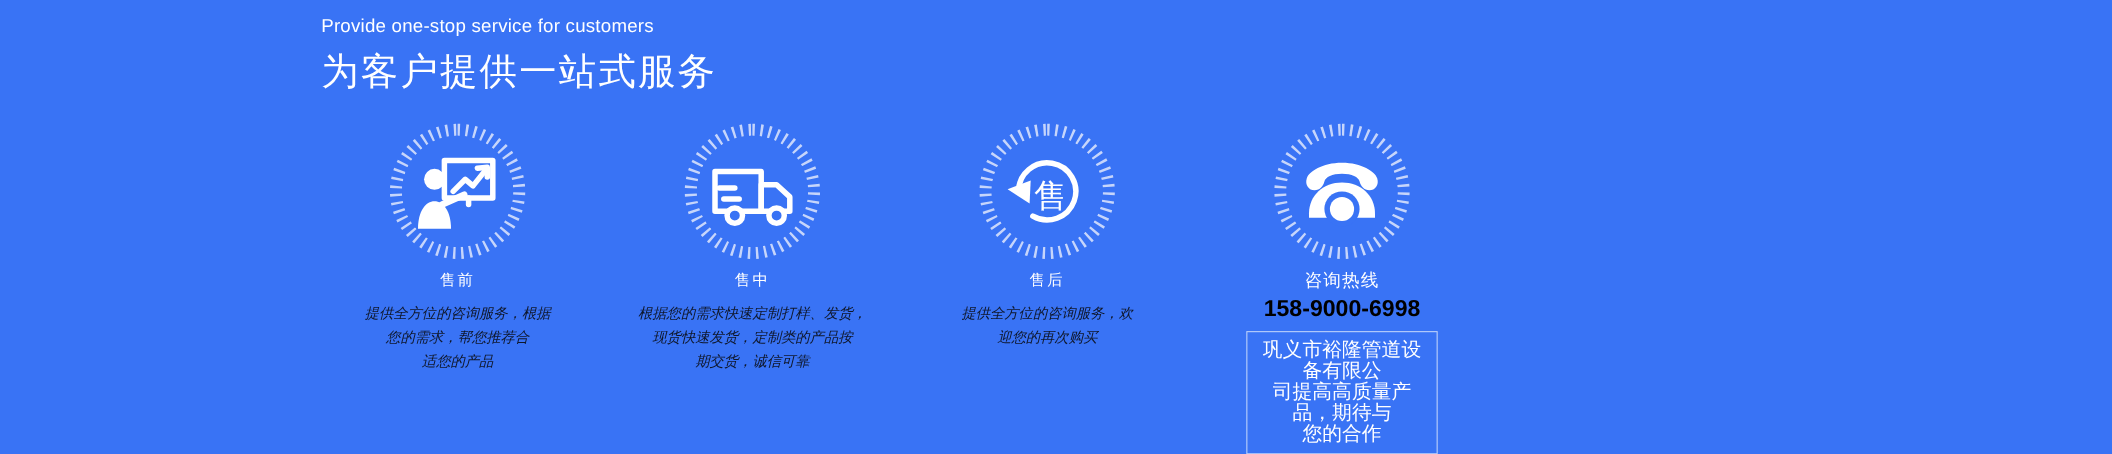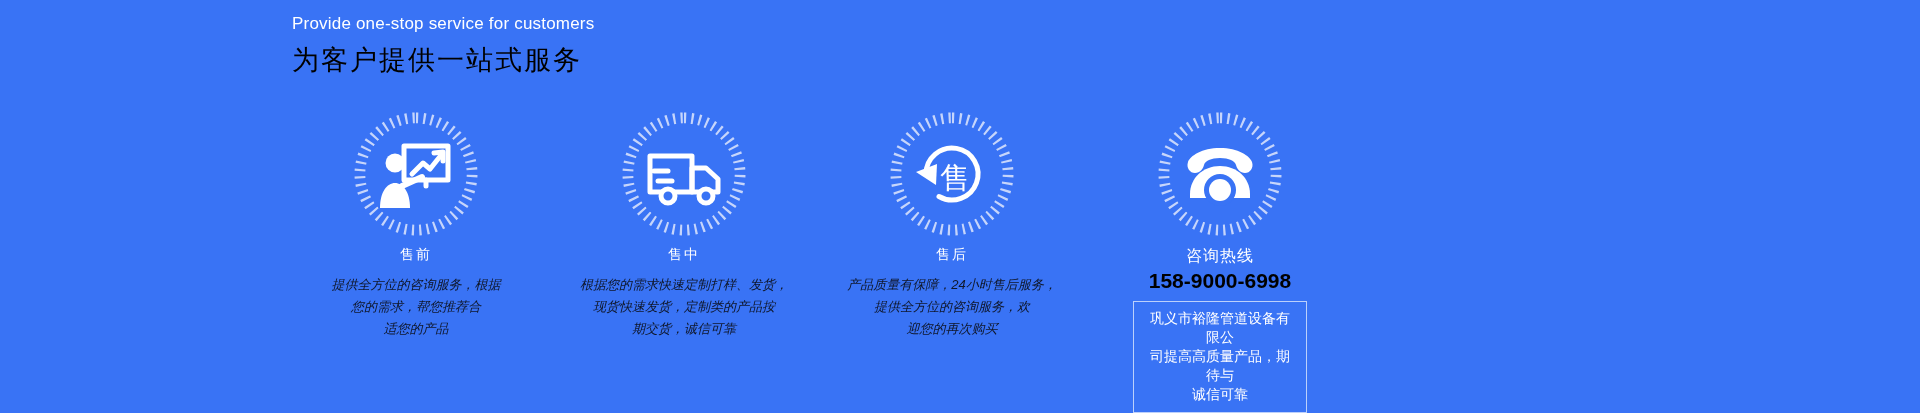--- a/index.html
+++ b/index.html
@@ -13,22 +13,22 @@
   .stage{position:relative;width:1920px;height:413px;border-radius:10px;}
 
   
   .heading{position:absolute;left:292px;top:14px;}
   .eyebrow{
     font-size:17px;letter-spacing:.2px;font-weight:400;
     color:#ffffff;line-height:1.2;white-space:nowrap;
   }
   .headline{
     margin-top:10px;
-    font-size:27px;font-weight:400;letter-spacing:2px;
-    color:#000000;line-height:1.25;white-space:nowrap;
+    font-size:34px;font-weight:400;letter-spacing:2px;
+    color:#ffffff;line-height:1.25;white-space:nowrap;
   }
 
   
   .cols{position:absolute;left:282px;top:108px;width:1290px;display:flex;}
   .col{width:268px;display:flex;flex-direction:column;align-items:center;}
 
   .iconwrap{
     position:relative;width:132px;height:132px;
     display:flex;align-items:center;justify-content:center;
   }
@@ -52,21 +52,21 @@
   }
   .hot-number{
     margin-top:1px;font-size:21px;font-weight:bold;letter-spacing:0px;color:#000000;line-height:1.25;
   }
   .infobox{
     margin-top:7px;
     border:1px solid #bcd0fb;
     padding:7px 10px 8px 10px;
     width:152px;
     text-align:center;
-    font-size:14px;line-height:19px;color:#ffffff;
+    font-size:18px;line-height:19px;color:#ffffff;
   }
 </style>
 </head>
 <body>
 
 <div class="stage">
 
   <div class="heading">
     <div class="eyebrow">Provide one-stop service for customers</div>
     <div class="headline">为客户提供一站式服务</div>
@@ -140,21 +140,20 @@
         <svg class="glyph" viewBox="0 0 84 84">
 
           <path d="M16 42 A26 26 0 1 1 29 64.5" fill="none" stroke="#ffffff" stroke-width="5" stroke-linecap="round"></path>
           <polygon points="6,40 27,32 26,53" fill="#ffffff"></polygon>
 
           <text x="45" y="56" font-family="&quot;DejaVu Sans&quot;,sans-serif" font-size="30" fill="#ffffff" text-anchor="middle">售</text>
         </svg>
       </div>
       <div class="col-title">售后</div>
       <div class="col-desc">
-        <div>产品质量有保障，24小时售后服务，</div>
         <div>提供全方位的咨询服务，欢</div>
         <div>迎您的再次购买</div>
       </div>
     </div>
 
     <div class="col">
       <div class="iconwrap">
         <svg class="ring" viewBox="0 0 132 132">
           <circle cx="66" cy="66" r="56" fill="none" stroke="#cddafb" stroke-width="11" stroke-dasharray="2.2 5.2" transform="rotate(-90 66 66)" opacity="0.95"></circle>
           <circle cx="66" cy="66" r="50.5" fill="#3973f5"></circle>
@@ -169,18 +168,18 @@
 
           <circle cx="42" cy="58" r="16" fill="#3973f5"></circle>
           <circle cx="42" cy="58" r="11" fill="#ffffff"></circle>
         </svg>
       </div>
       <div class="hot-title">咨询热线</div>
       <div class="hot-number">158-9000-6998</div>
       <div class="infobox">
         <div>巩义市裕隆管道设备有限公</div>
         <div>司提高高质量产品，期待与</div>
-        <div>诚信可靠</div>
+        <div>您的合作</div>
       </div>
     </div>
 
   </div>
 </div>
 
 </body></html>

